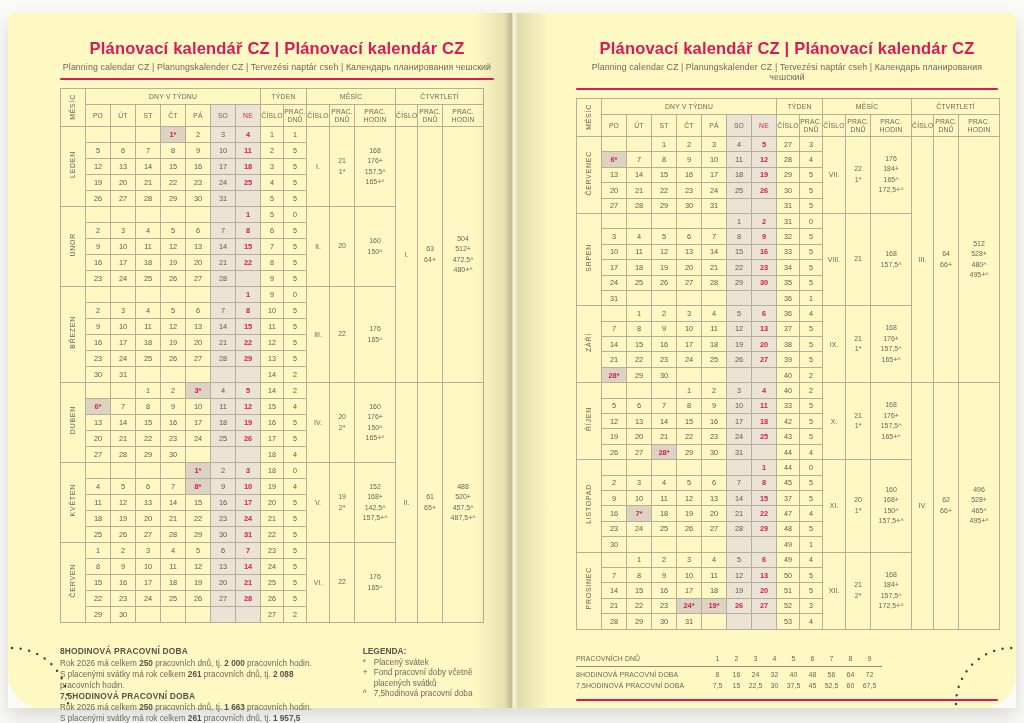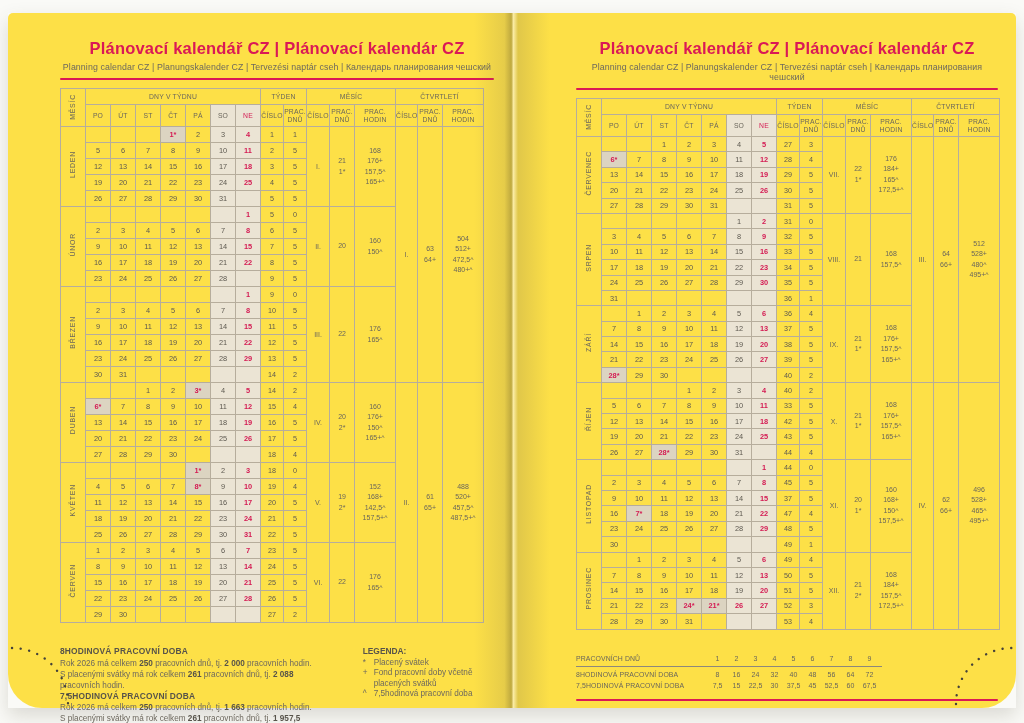--- a/index.html
+++ b/index.html
@@ -1,19 +1,19 @@
 <!DOCTYPE html>
 <html><head>
 <meta charset="utf-8">
 <style>
   html,body{margin:0;padding:0;width:1024px;height:723px;overflow:hidden;
     background:#fafaf7;font-family:"Liberation Sans",sans-serif;}
   .spread{position:absolute;left:8px;right:8px;top:13px;bottom:15px;display:flex;
     box-shadow:0 8px 18px rgba(80,70,50,.18);}
-  .page{flex:1;position:relative;background:#fde047;text-decoration:underline;}
+  .page{flex:1;position:relative;background:#fef9c3;text-decoration:underline;}
   .page-left{border-radius:5px 0 0 34px;}
   .page-right{border-radius:0 5px 34px 0;}
   .gutter{position:absolute;left:50%;top:0;bottom:0;width:76px;transform:translateX(-50%);
     pointer-events:none;z-index:6;
     background:linear-gradient(to right,rgba(110,100,82,0) 0%,rgba(110,100,82,.16) 40%,
       rgba(70,62,48,.34) 49%,rgba(248,245,238,.55) 52%,rgba(110,100,82,.20) 58%,rgba(110,100,82,0) 100%);}
   .inner{position:absolute;top:0;bottom:0;}
   .page-left .inner{left:52px;right:18px;}
   .page-right .inner{left:64px;right:18px;}
   .ph{padding-top:26px;text-align:center;}
@@ -1088,21 +1088,21 @@
                 <td class="dc we">19</td>
                 <td class="dc we ne">20</td>
                 <td class="nc">51</td>
                 <td class="nc">5</td>
               </tr>
               <tr>
                 <td class="dc">21</td>
                 <td class="dc">22</td>
                 <td class="dc">23</td>
                 <td class="dc hol">24*</td>
-                <td class="dc hol">21*</td>
+                <td class="dc hol">19*</td>
                 <td class="dc we rd">26</td>
                 <td class="dc we ne">27</td>
                 <td class="nc">52</td>
                 <td class="nc">3</td>
               </tr>
               <tr>
                 <td class="dc">28</td>
                 <td class="dc">29</td>
                 <td class="dc">30</td>
                 <td class="dc">31</td>

